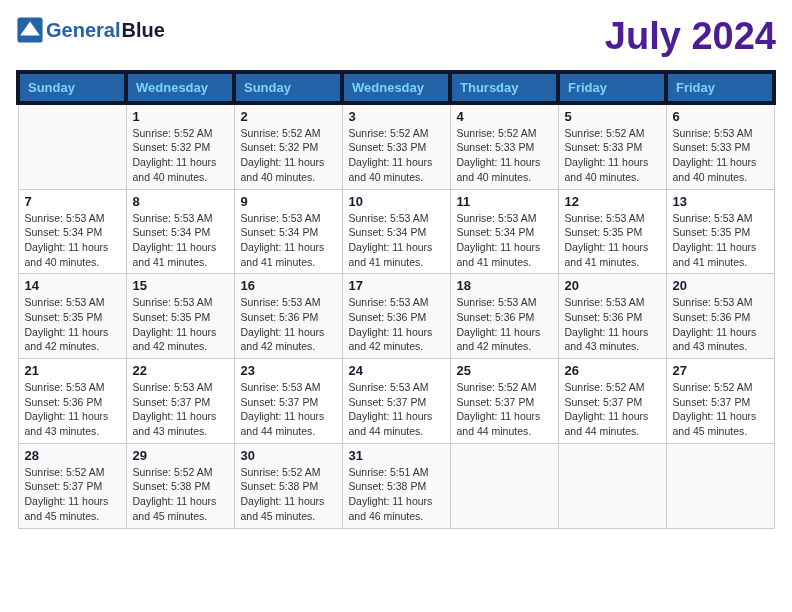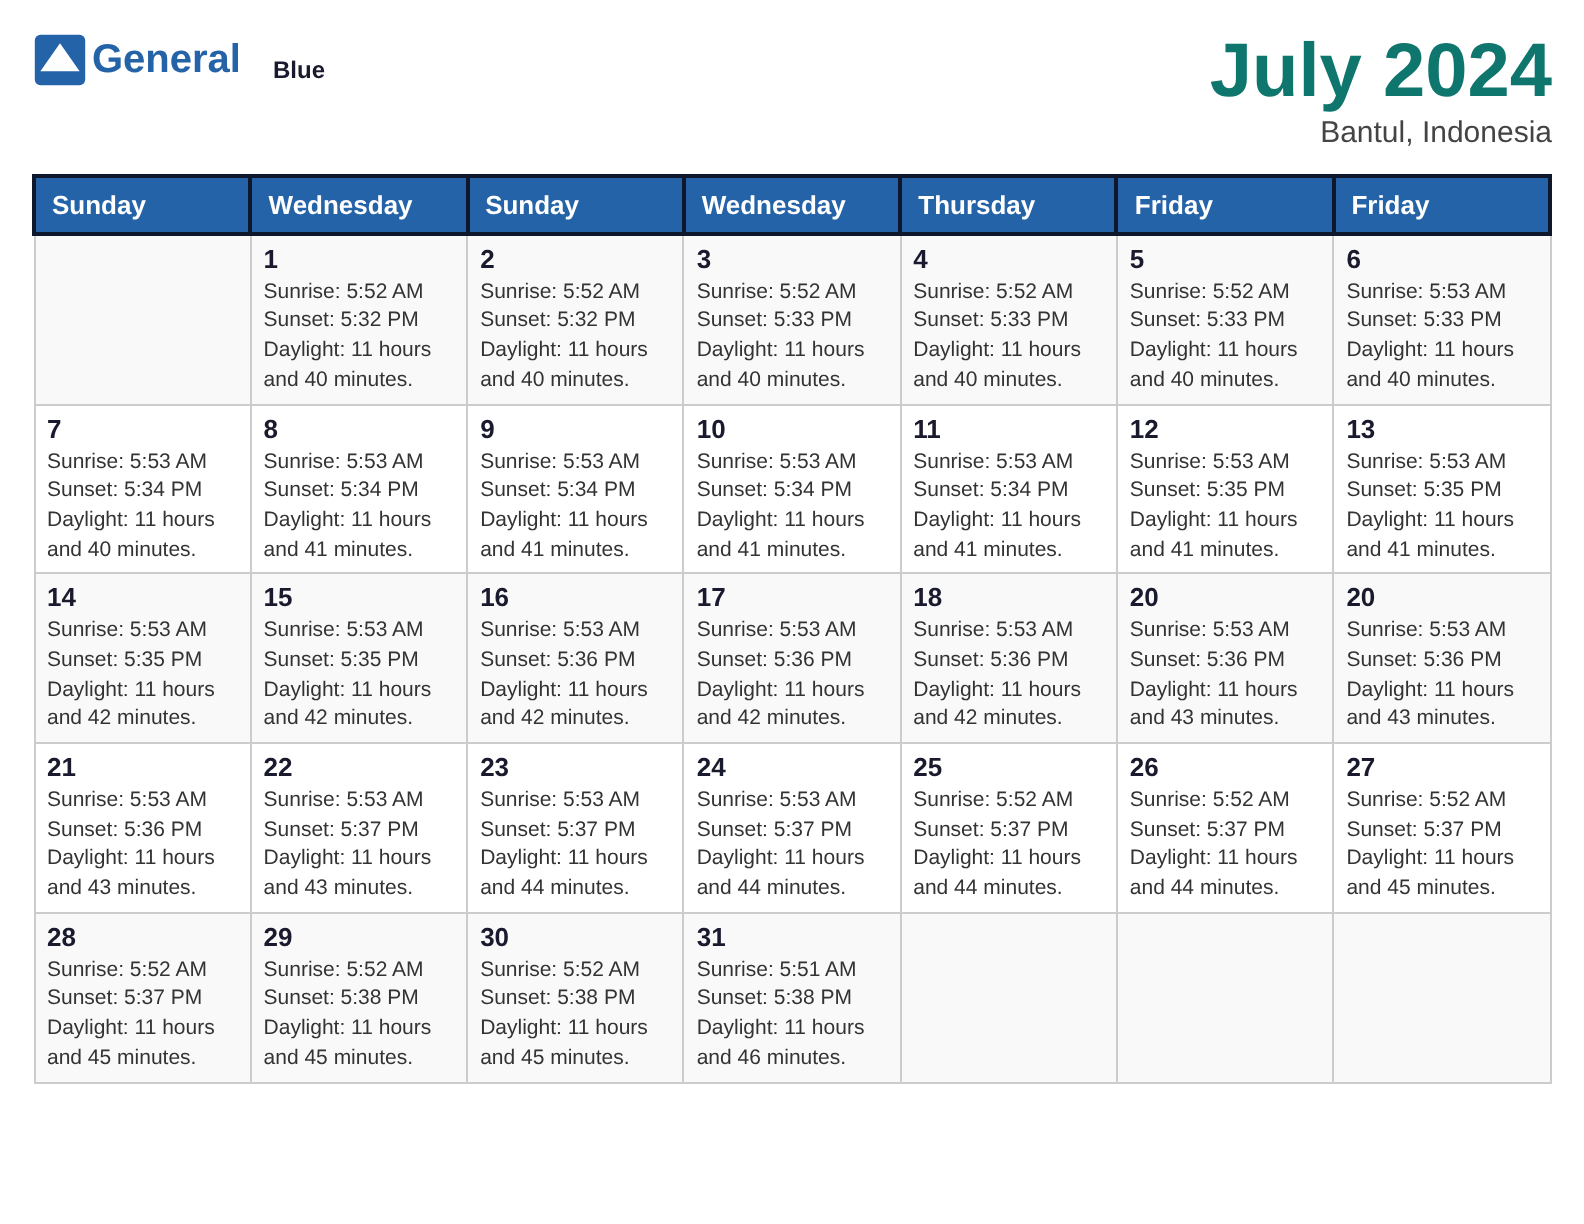--- a/index.html
+++ b/index.html
@@ -24,40 +24,40 @@
       width: 28px;
       height: 28px;
       margin-right: 2px;
     }
     .title-area {
       text-align: right;
     }
     .month-title {
       font-size: 38px;
       font-weight: bold;
-      color: #0f766e;
+      color: #4c1d95;
       line-height: 1.1;
     }
     .subtitle {
       font-size: 15px;
       color: #444;
     }
     table {
       width: 100%;
       border-collapse: collapse;
       font-size: 11px;
     }
     thead tr th {
       background-color: #2563a8;
-      color: #ffffff;
+      color: #7dd3fc;
       padding: 6px 8px;
       font-size: 13px;
       font-weight: bold;
       text-align: left;
-      border: 2px solid #0f172a;
+      border: 4px solid #0f172a;
     }
     tbody tr td {
       vertical-align: top;
       border: 1px solid #ccc;
       padding: 4px 6px;
       min-height: 80px;
       width: 14.28%;
     }
     .day-num {
       font-size: 13px;
@@ -84,29 +84,28 @@
 </head>
 <body>
 
 <div class="header">
   <div class="logo">
     <svg class="logo-icon" viewBox="0 0 40 40">
       <rect x="2" y="2" width="36" height="36" rx="4" fill="#2563a8"></rect>
       <polygon points="20,8 34,28 6,28" fill="white"></polygon>
     </svg>
     <div>
-      <div style="display:flex; align-items:flex-end;">
+      <div style="display:flex; align-items:flex-start;">
         <span style="font-size:20px;font-weight:bold;color:#2563a8;">General</span>
-        <span style="font-size:12px;font-weight:bold;color:#1a1a2e; margin-left:16px;">Blue</span>
+        <span style="font-size:20px;font-weight:bold;color:#1a1a2e; margin-left:1px;">Blue</span>
       </div>
     </div>
   </div>
   <div class="title-area">
     <div class="month-title">July 2024</div>
-    <div class="subtitle">Bantul, Indonesia</div>
   </div>
 </div>
 
 <table>
   <thead>
     <tr>
     <th>Sunday</th>
         <th>Wednesday</th>
         <th>Sunday</th>
         <th>Wednesday</th>

